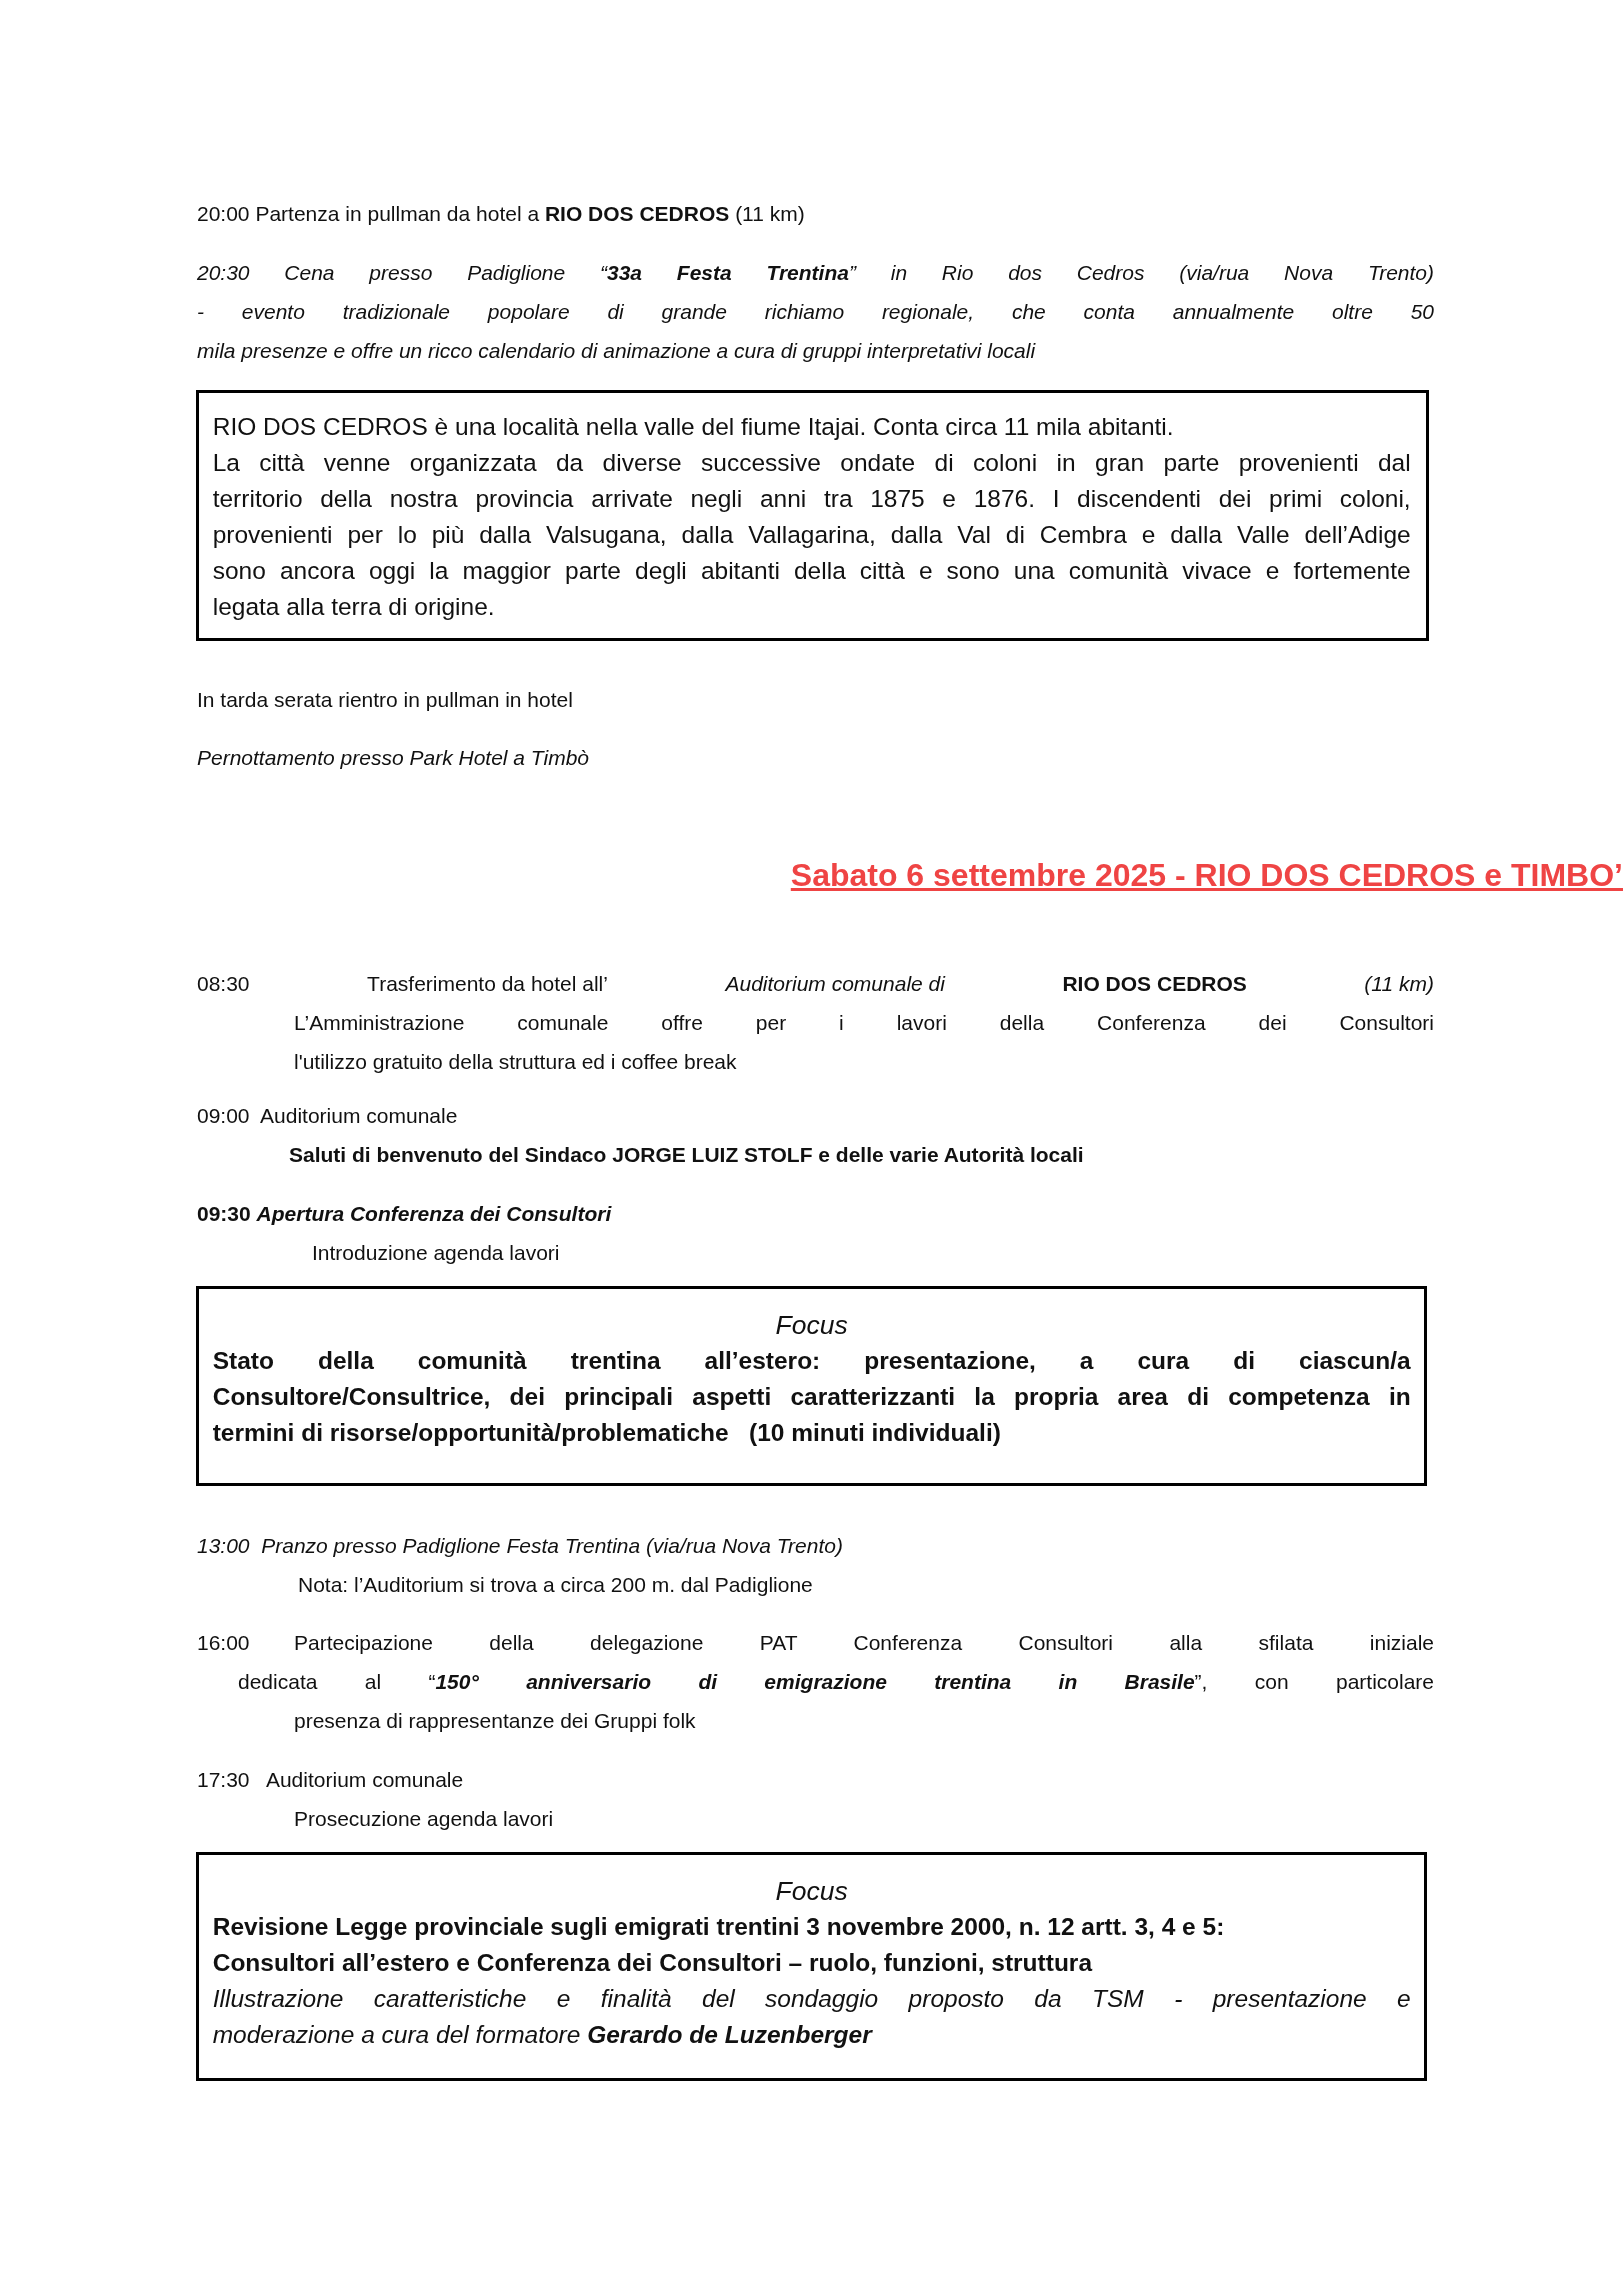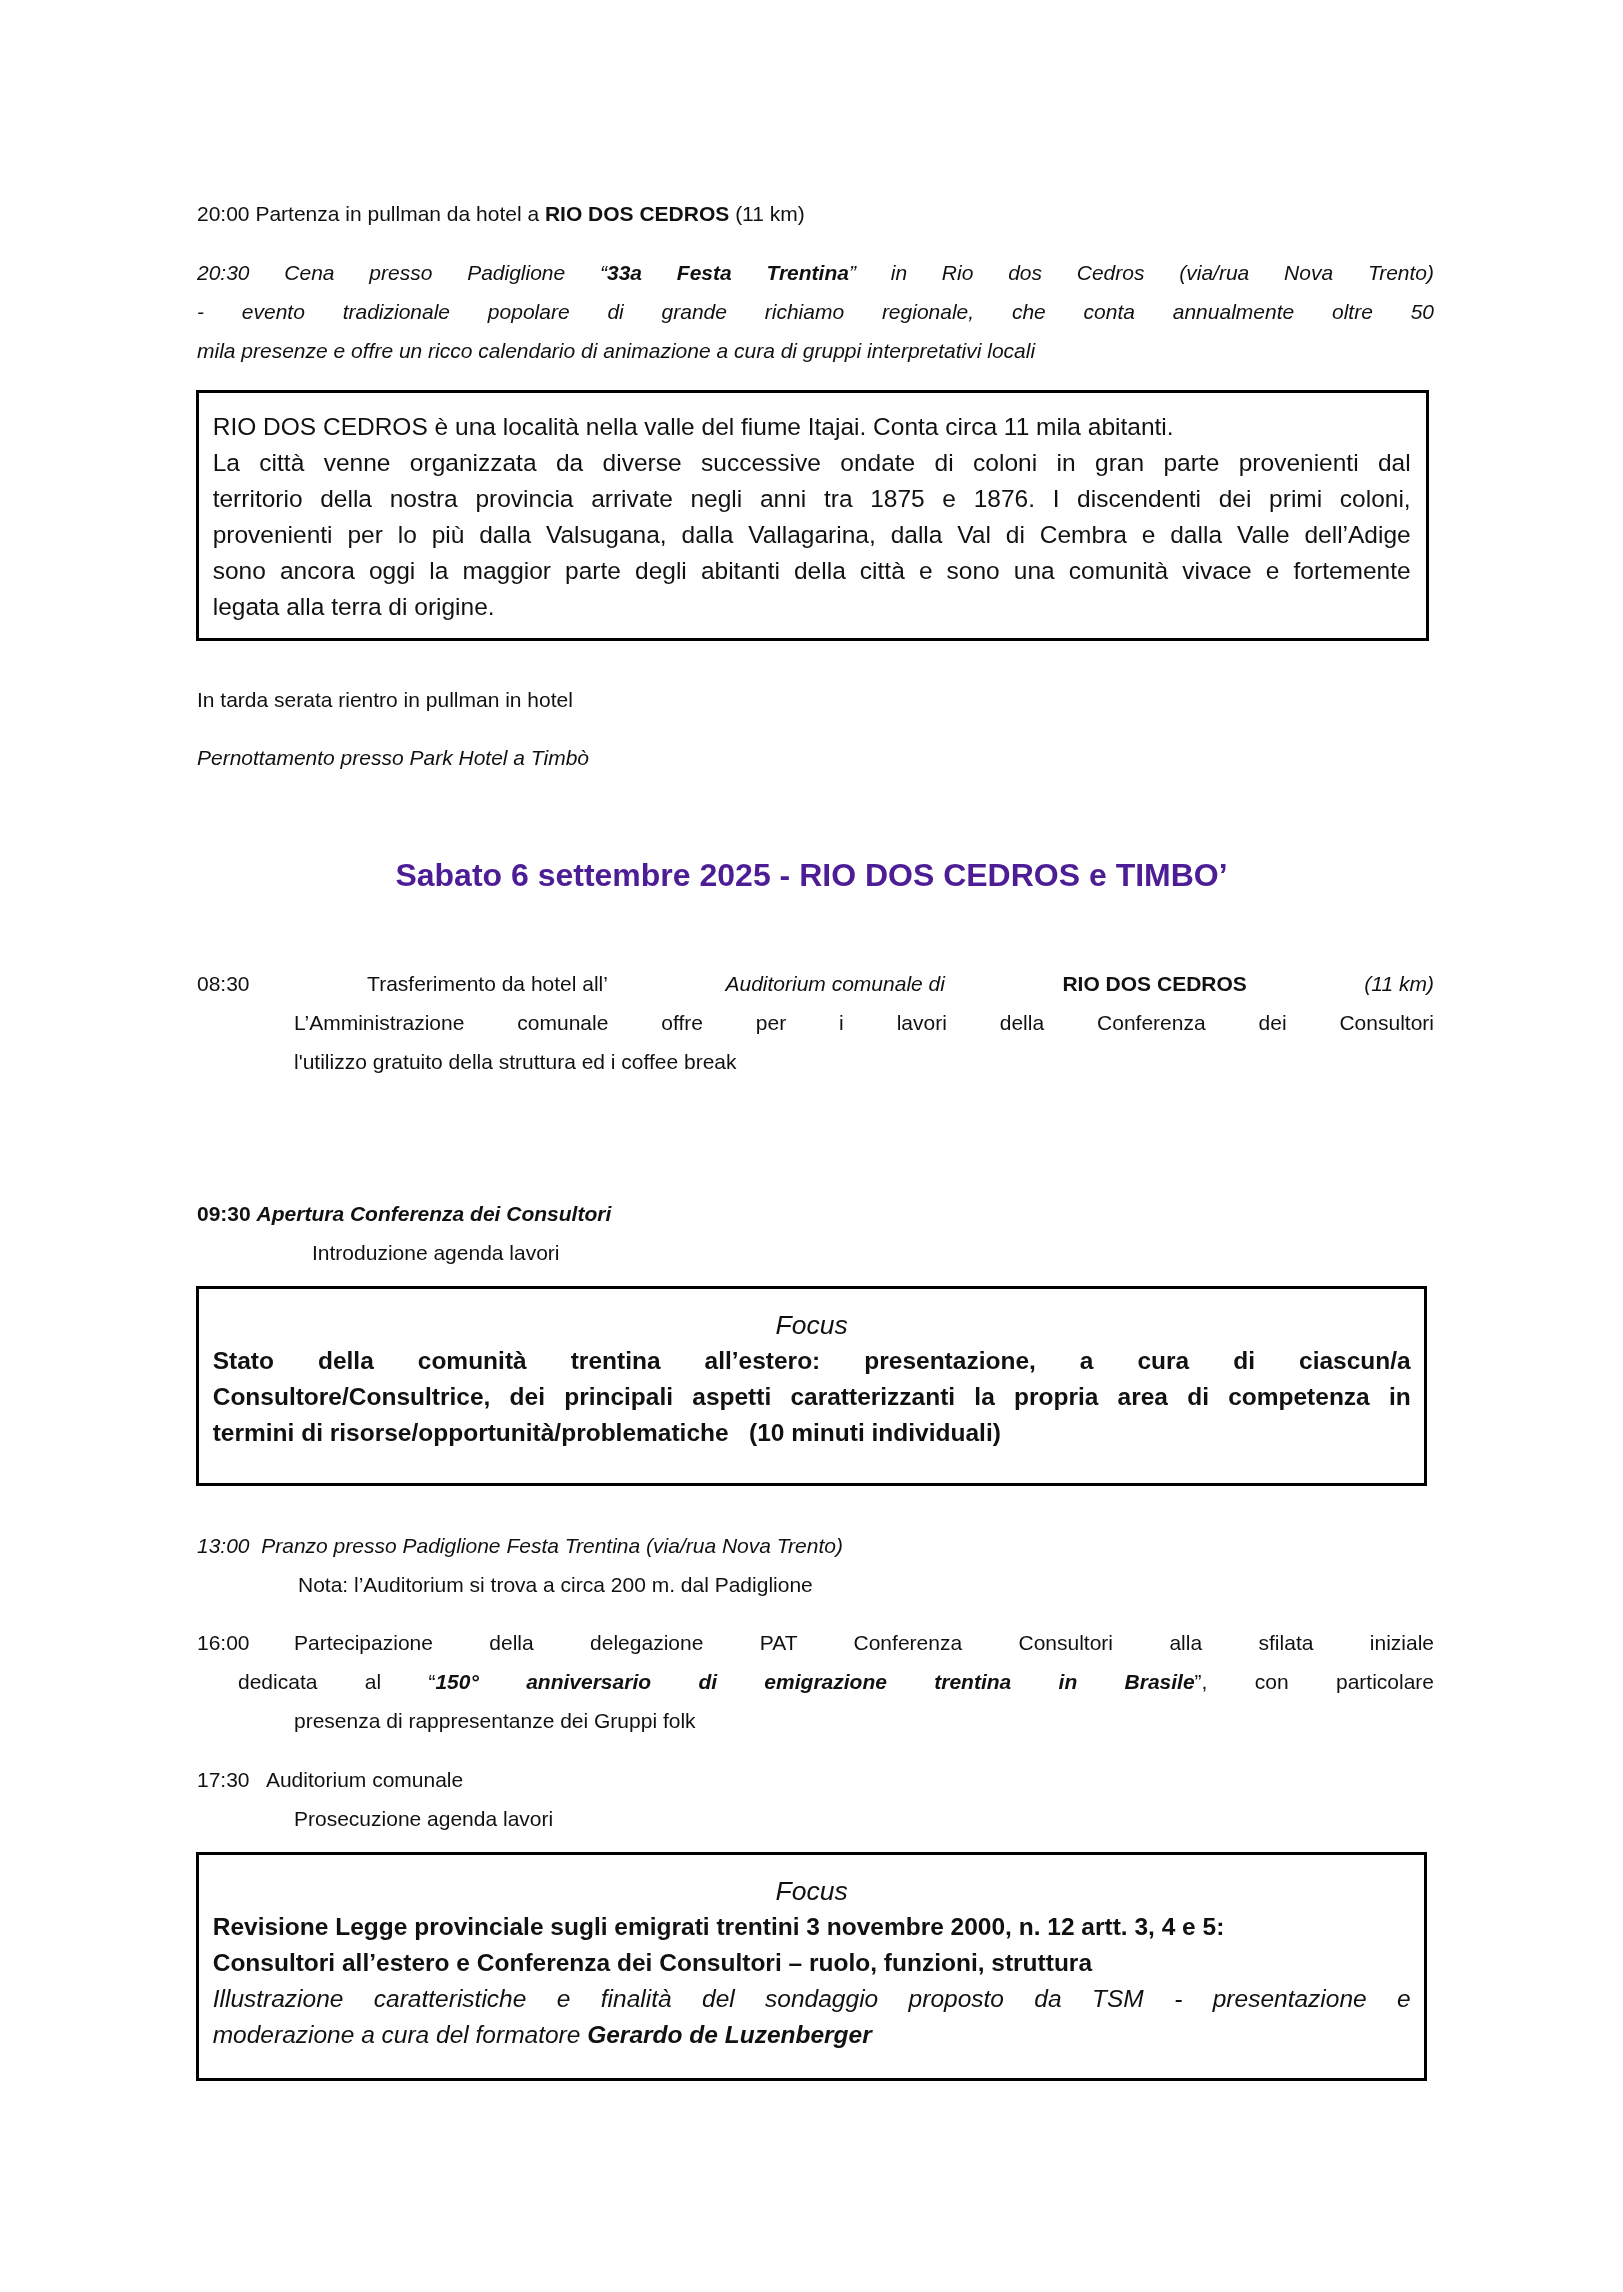--- a/index.html
+++ b/index.html
@@ -6,21 +6,21 @@
     body { width: 1623px; height: 2293px; position: relative; overflow: hidden;
            font-family: "Liberation Sans", "DejaVu Sans", sans-serif; color: #111111; }
     .page { position: absolute; left: 0; top: 0; width: 1623px; height: 2293px; }
     .abs { position: absolute; }
     .line { font-size: 21px; line-height: 39px; white-space: nowrap; }
     .just { text-align: justify; text-align-last: justify; white-space: normal; }
     .it { font-style: italic; }
     .b { font-weight: bold; }
     .box { position: absolute; border: 3.9px solid #000; box-sizing: border-box; background: #fff; }
     .boxtext { font-size: 24.5px; line-height: 36px; }
-    .heading { font-size: 32px; font-weight: bold; color: #4c1d95; text-align: center; }
+    .heading { font-size: 32px; font-weight: bold; color: #ef4444; text-align: right; text-decoration: underline; }
     .center { text-align: center; }
   </style>
 </head>
 <body>
 
 <div class="page">
 
   <div class="abs line" style="left:197px; top:194px;">
     <span>20:00</span>
     <span>Partenza in pullman da hotel a </span><span class="b">RIO DOS CEDROS</span><span> (11 km)</span>
@@ -53,20 +53,24 @@
       <span>08:30</span>
       <span>Trasferimento da hotel all’</span>
       <span class="it">Auditorium comunale di</span>
       <span class="b">RIO DOS CEDROS</span>
       <span class="it">(11 km)</span>
     </div>
     <div class="just" style="margin-left:97px;">L’Amministrazione comunale offre per i lavori della Conferenza dei Consultori</div>
     <div style="margin-left:97px;">l'utilizzo gratuito della struttura ed i coffee break</div>
   </div>
 
+  <div class="abs line" style="left:197px; top:1096px;">
+    <div><span>09:00</span>&nbsp; <span>Auditorium comunale</span></div>
+    <div class="b" style="margin-left:92px;">Saluti di benvenuto del Sindaco JORGE LUIZ STOLF e delle varie Autorità locali</div>
+  </div>
 
   <div class="abs line" style="left:197px; top:1194px;">
     <div><span class="b">09:30</span> <span class="b it">Apertura Conferenza dei Consultori</span></div>
     <div style="margin-left:115px;">Introduzione agenda lavori</div>
   </div>
 
   <div class="box" style="left:196px; top:1286px; width:1231px; height:200px;">
     <div class="boxtext" style="position:absolute; left:13.7px; top:17.6px; width:1198px;">
       <div class="center it" style="font-size:26.5px;">Focus</div>
       <div class="b just">Stato della comunità trentina all’estero: presentazione, a cura di ciascun/a</div>

